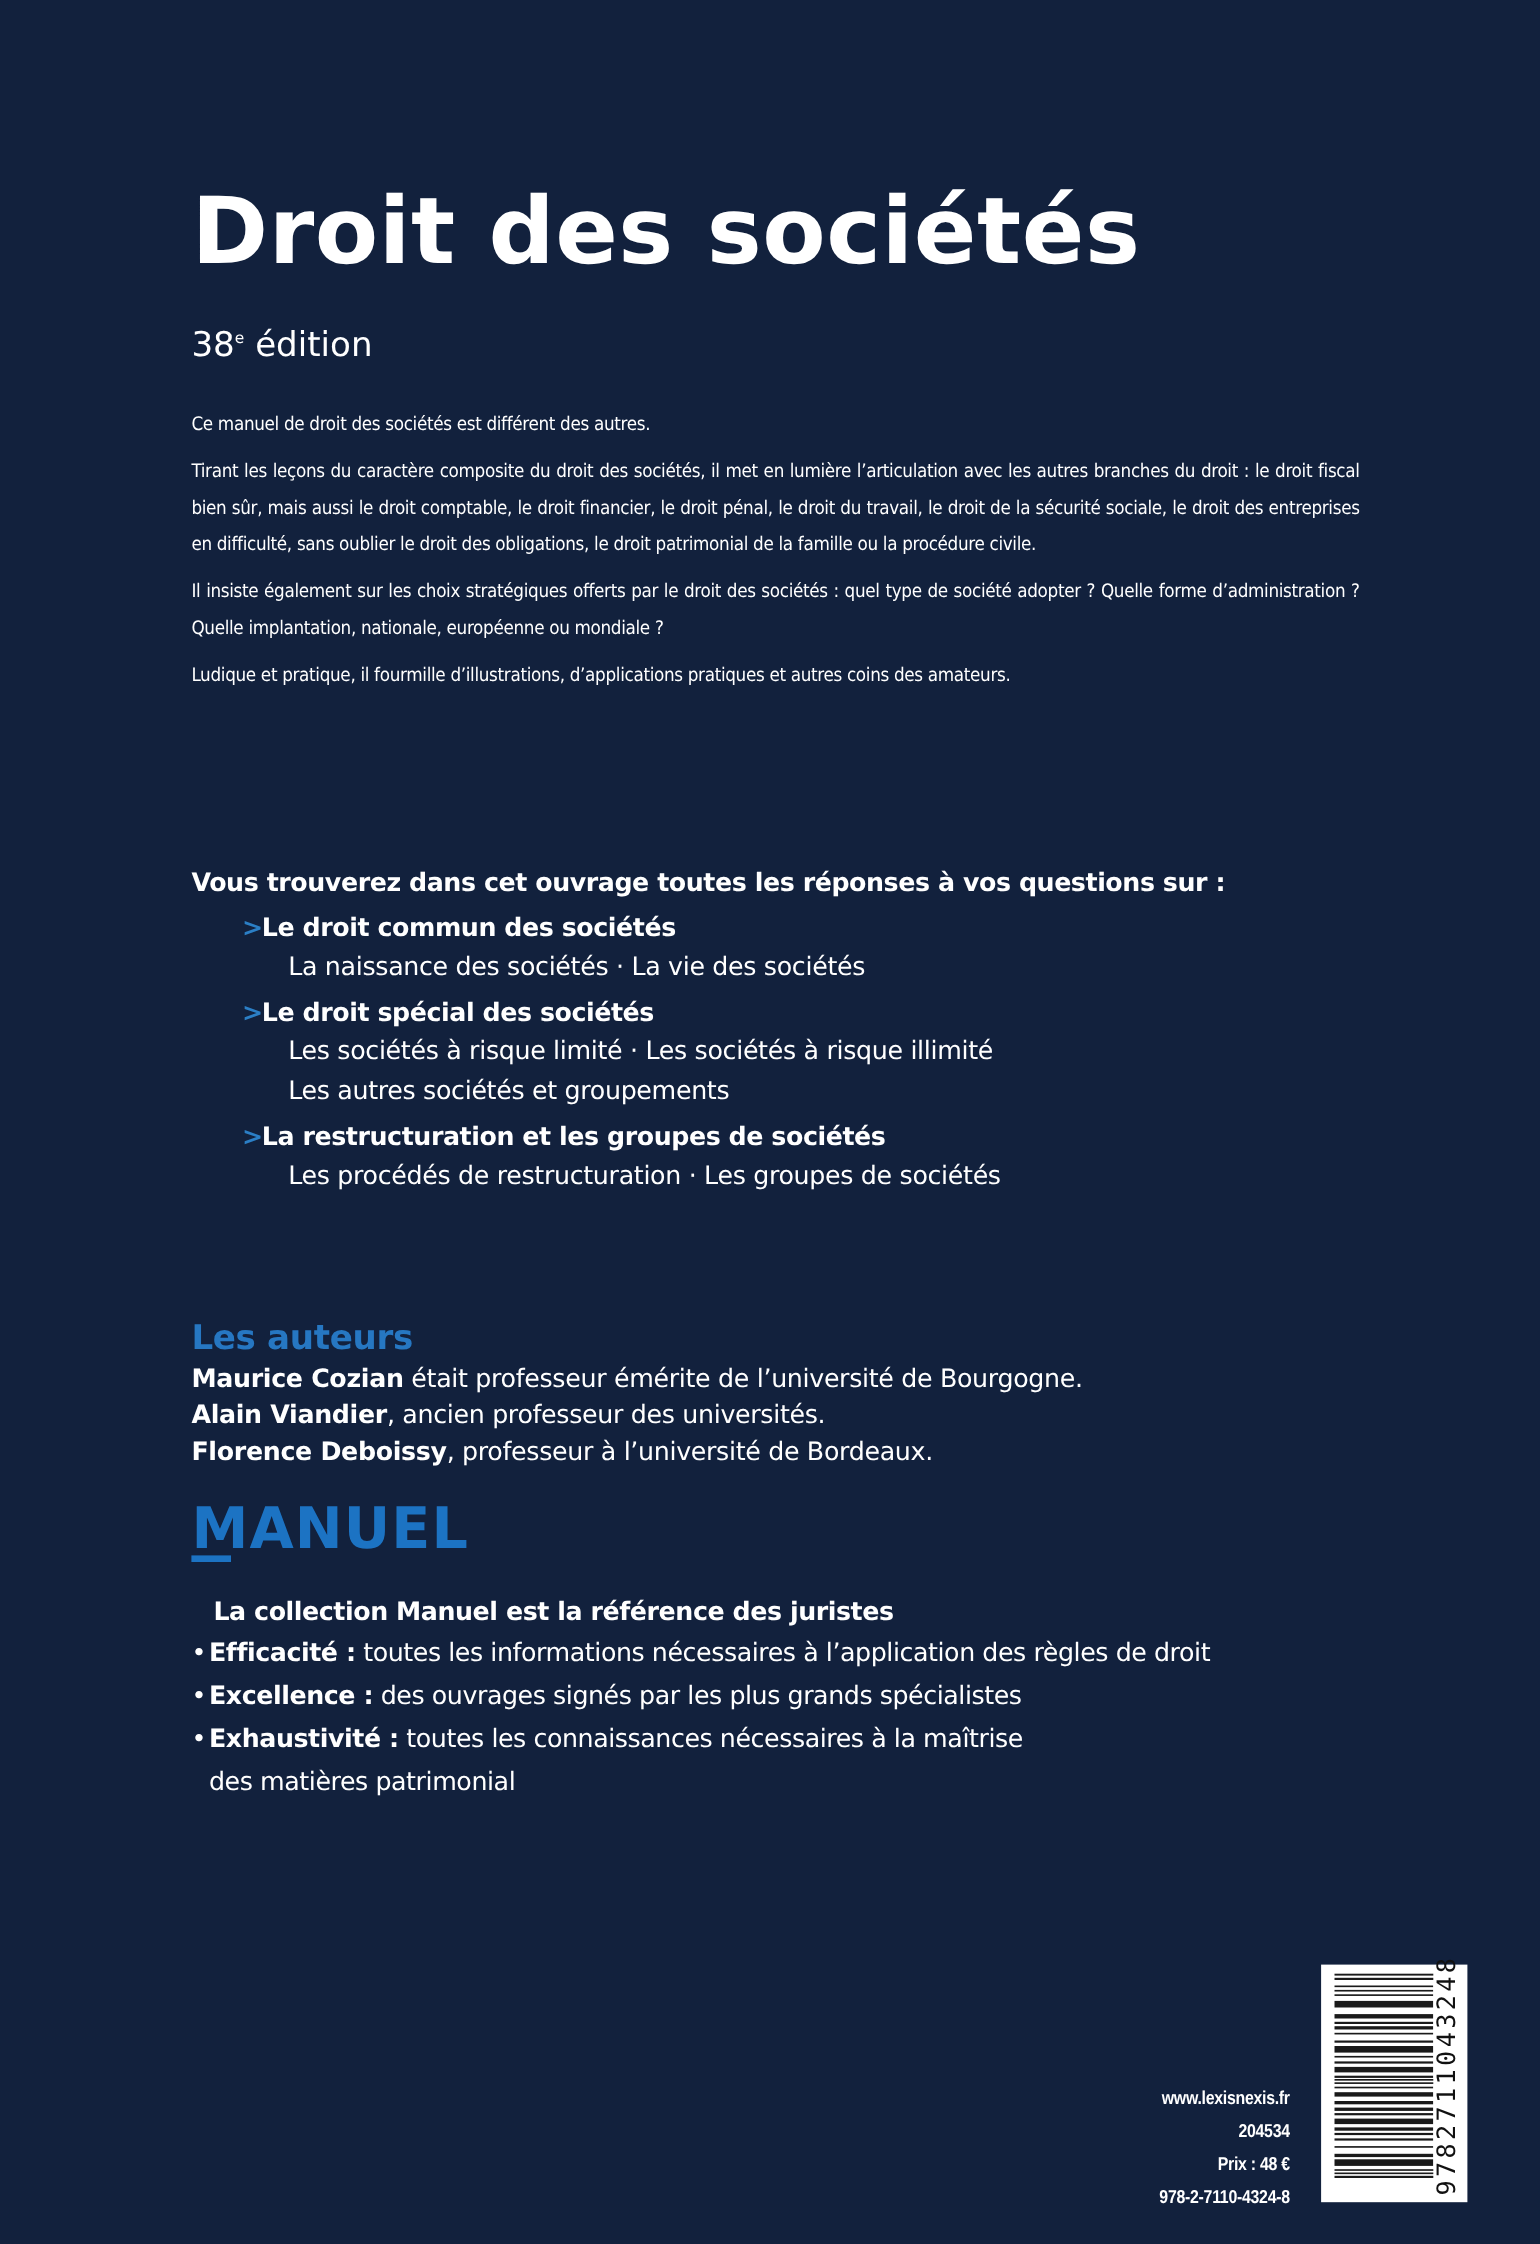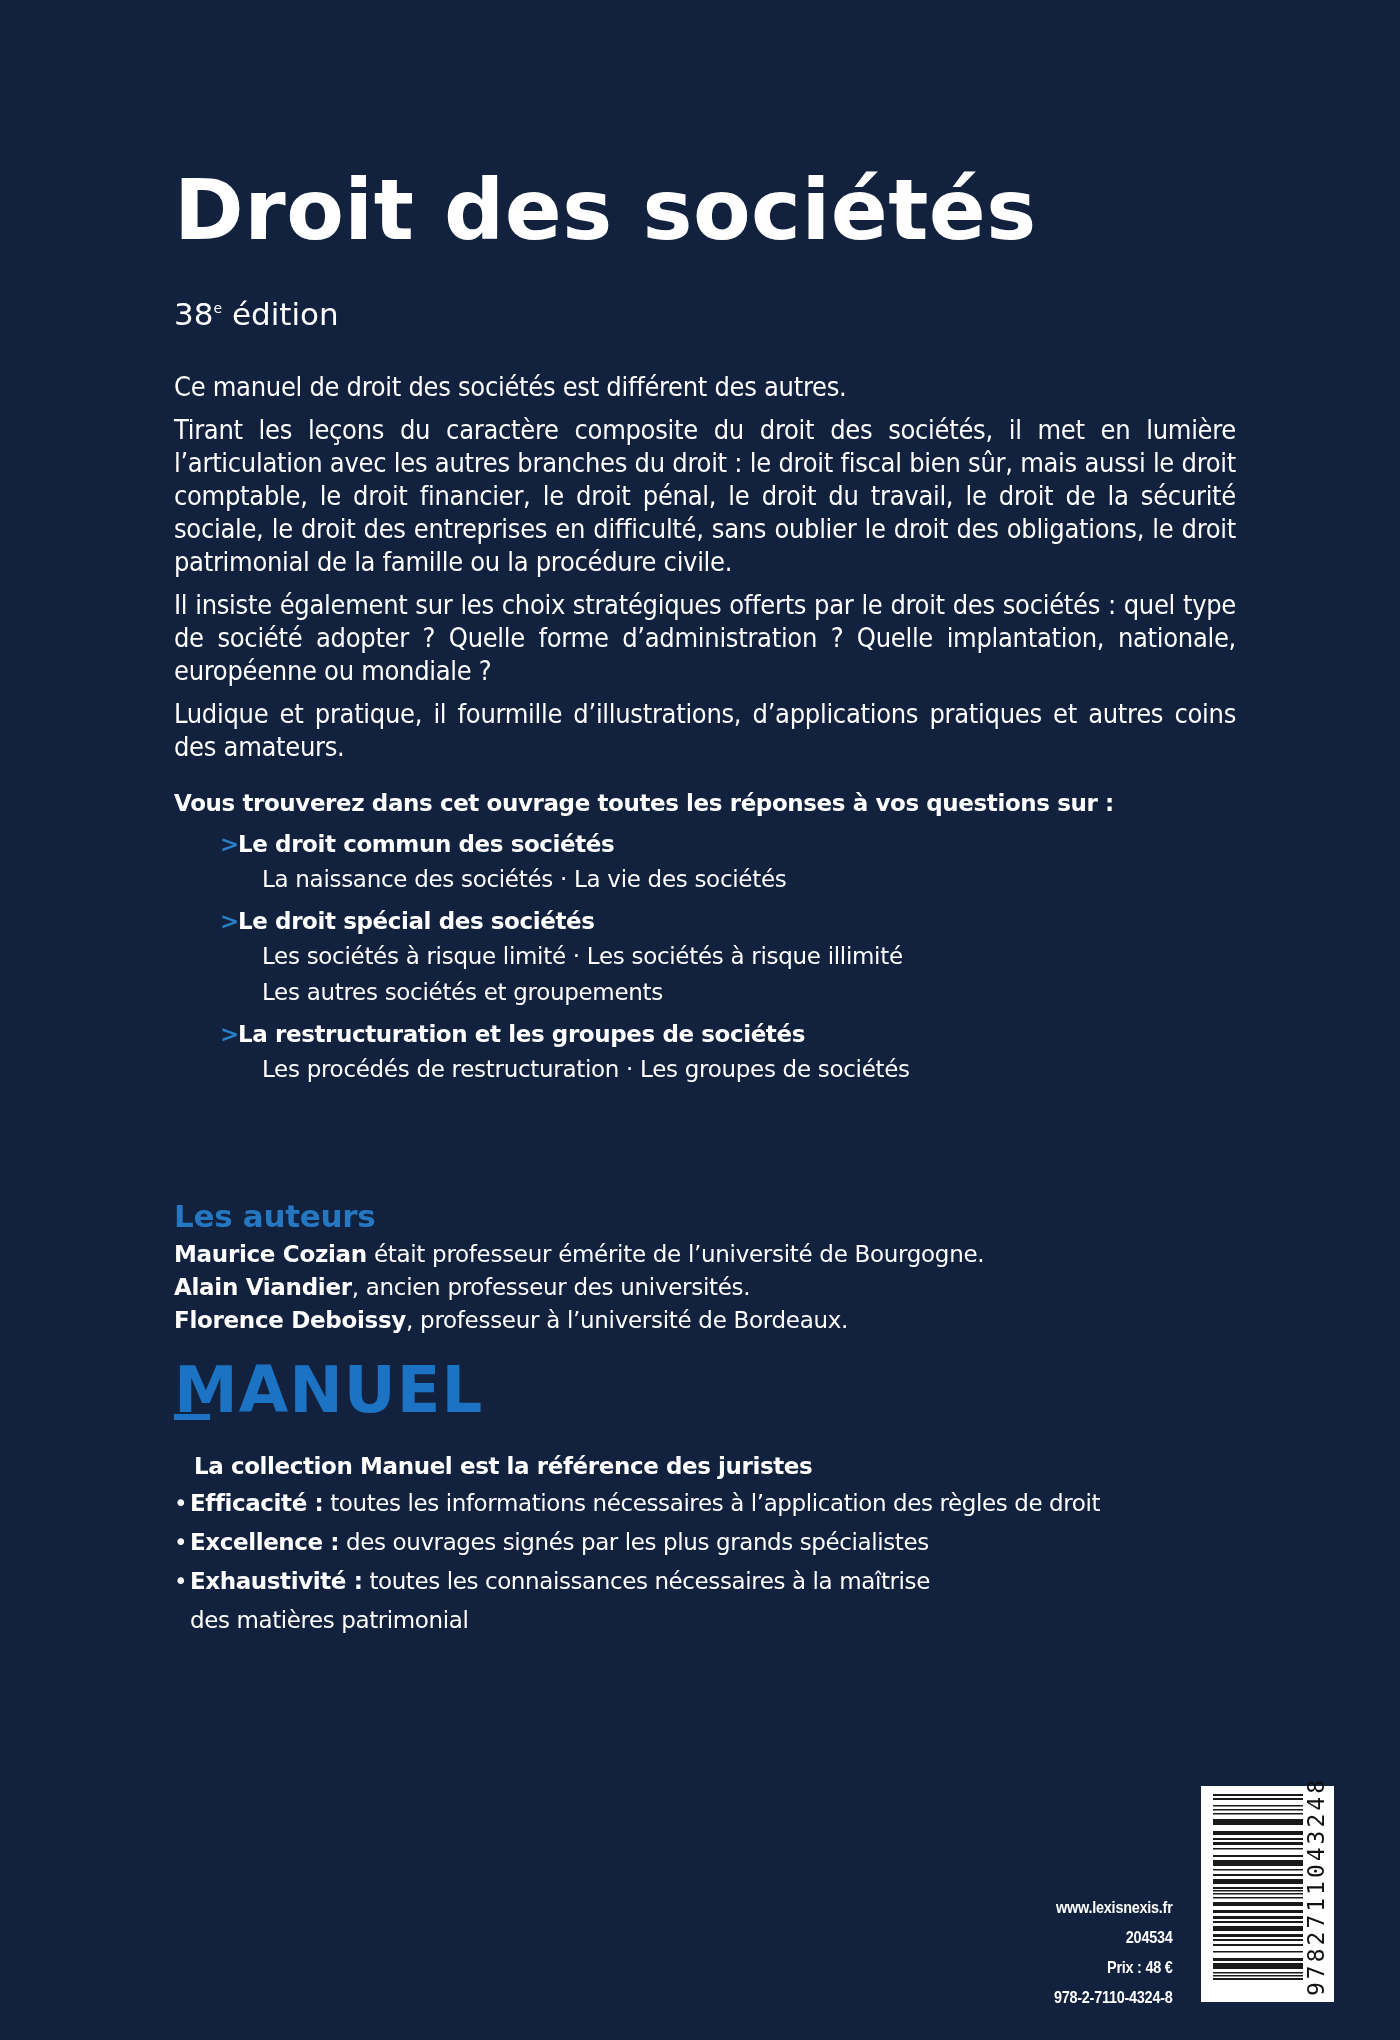--- a/index.html
+++ b/index.html
@@ -21,21 +21,21 @@
     }
     .edition {
       position: absolute; left: 0; top: 288px;
       font-size: 31px; line-height: 40px; white-space: nowrap;
     }
     .edition sup { font-size: 14px; vertical-align: 12px; }
 
     .intro { position: absolute; left: 0; top: 370px; width: 1062px; }
     .intro p {
       margin: 0 0 10px 0;
-      font-size: 27px; line-height: 33px;
+      font-size: 17px; line-height: 33px;
       text-align: justify;
       font-family: "DejaVu Sans Condensed", "DejaVu Sans", sans-serif;
       font-stretch: condensed;
       letter-spacing: -0.3px;
     }
 
     .topics { position: absolute; left: 0; top: 786px; width: 1062px; }
     .topics-heading {
       font-weight: bold; font-size: 23px; line-height: 34px;
       letter-spacing: -0.4px; white-space: nowrap;
@@ -62,21 +62,21 @@
       color: #2677c2; font-weight: bold; font-size: 31px; line-height: 44px;
       letter-spacing: -0.3px;
     }
     .author-line {
       font-size: 23px; line-height: 33px; letter-spacing: -0.3px; white-space: nowrap;
     }
     .author-line b { font-weight: bold; }
 
     .manuel-logo {
       position: absolute; left: 0; top: 1362px;
-      color: #1c73c3; font-weight: bold; font-size: 64px; line-height: 56px;
+      color: #1c73c3; font-weight: bold; font-size: 52px; line-height: 56px;
       letter-spacing: 1px;
       font-family: "DejaVu Sans", sans-serif;
     }
     .manuel-bar {
       position: absolute; left: 0; top: 1414px;
       width: 36px; height: 6px; background: #1c73c3;
     }
 
     .collection { position: absolute; left: 0; top: 1448px; width: 1062px; }
     .collection-heading {

